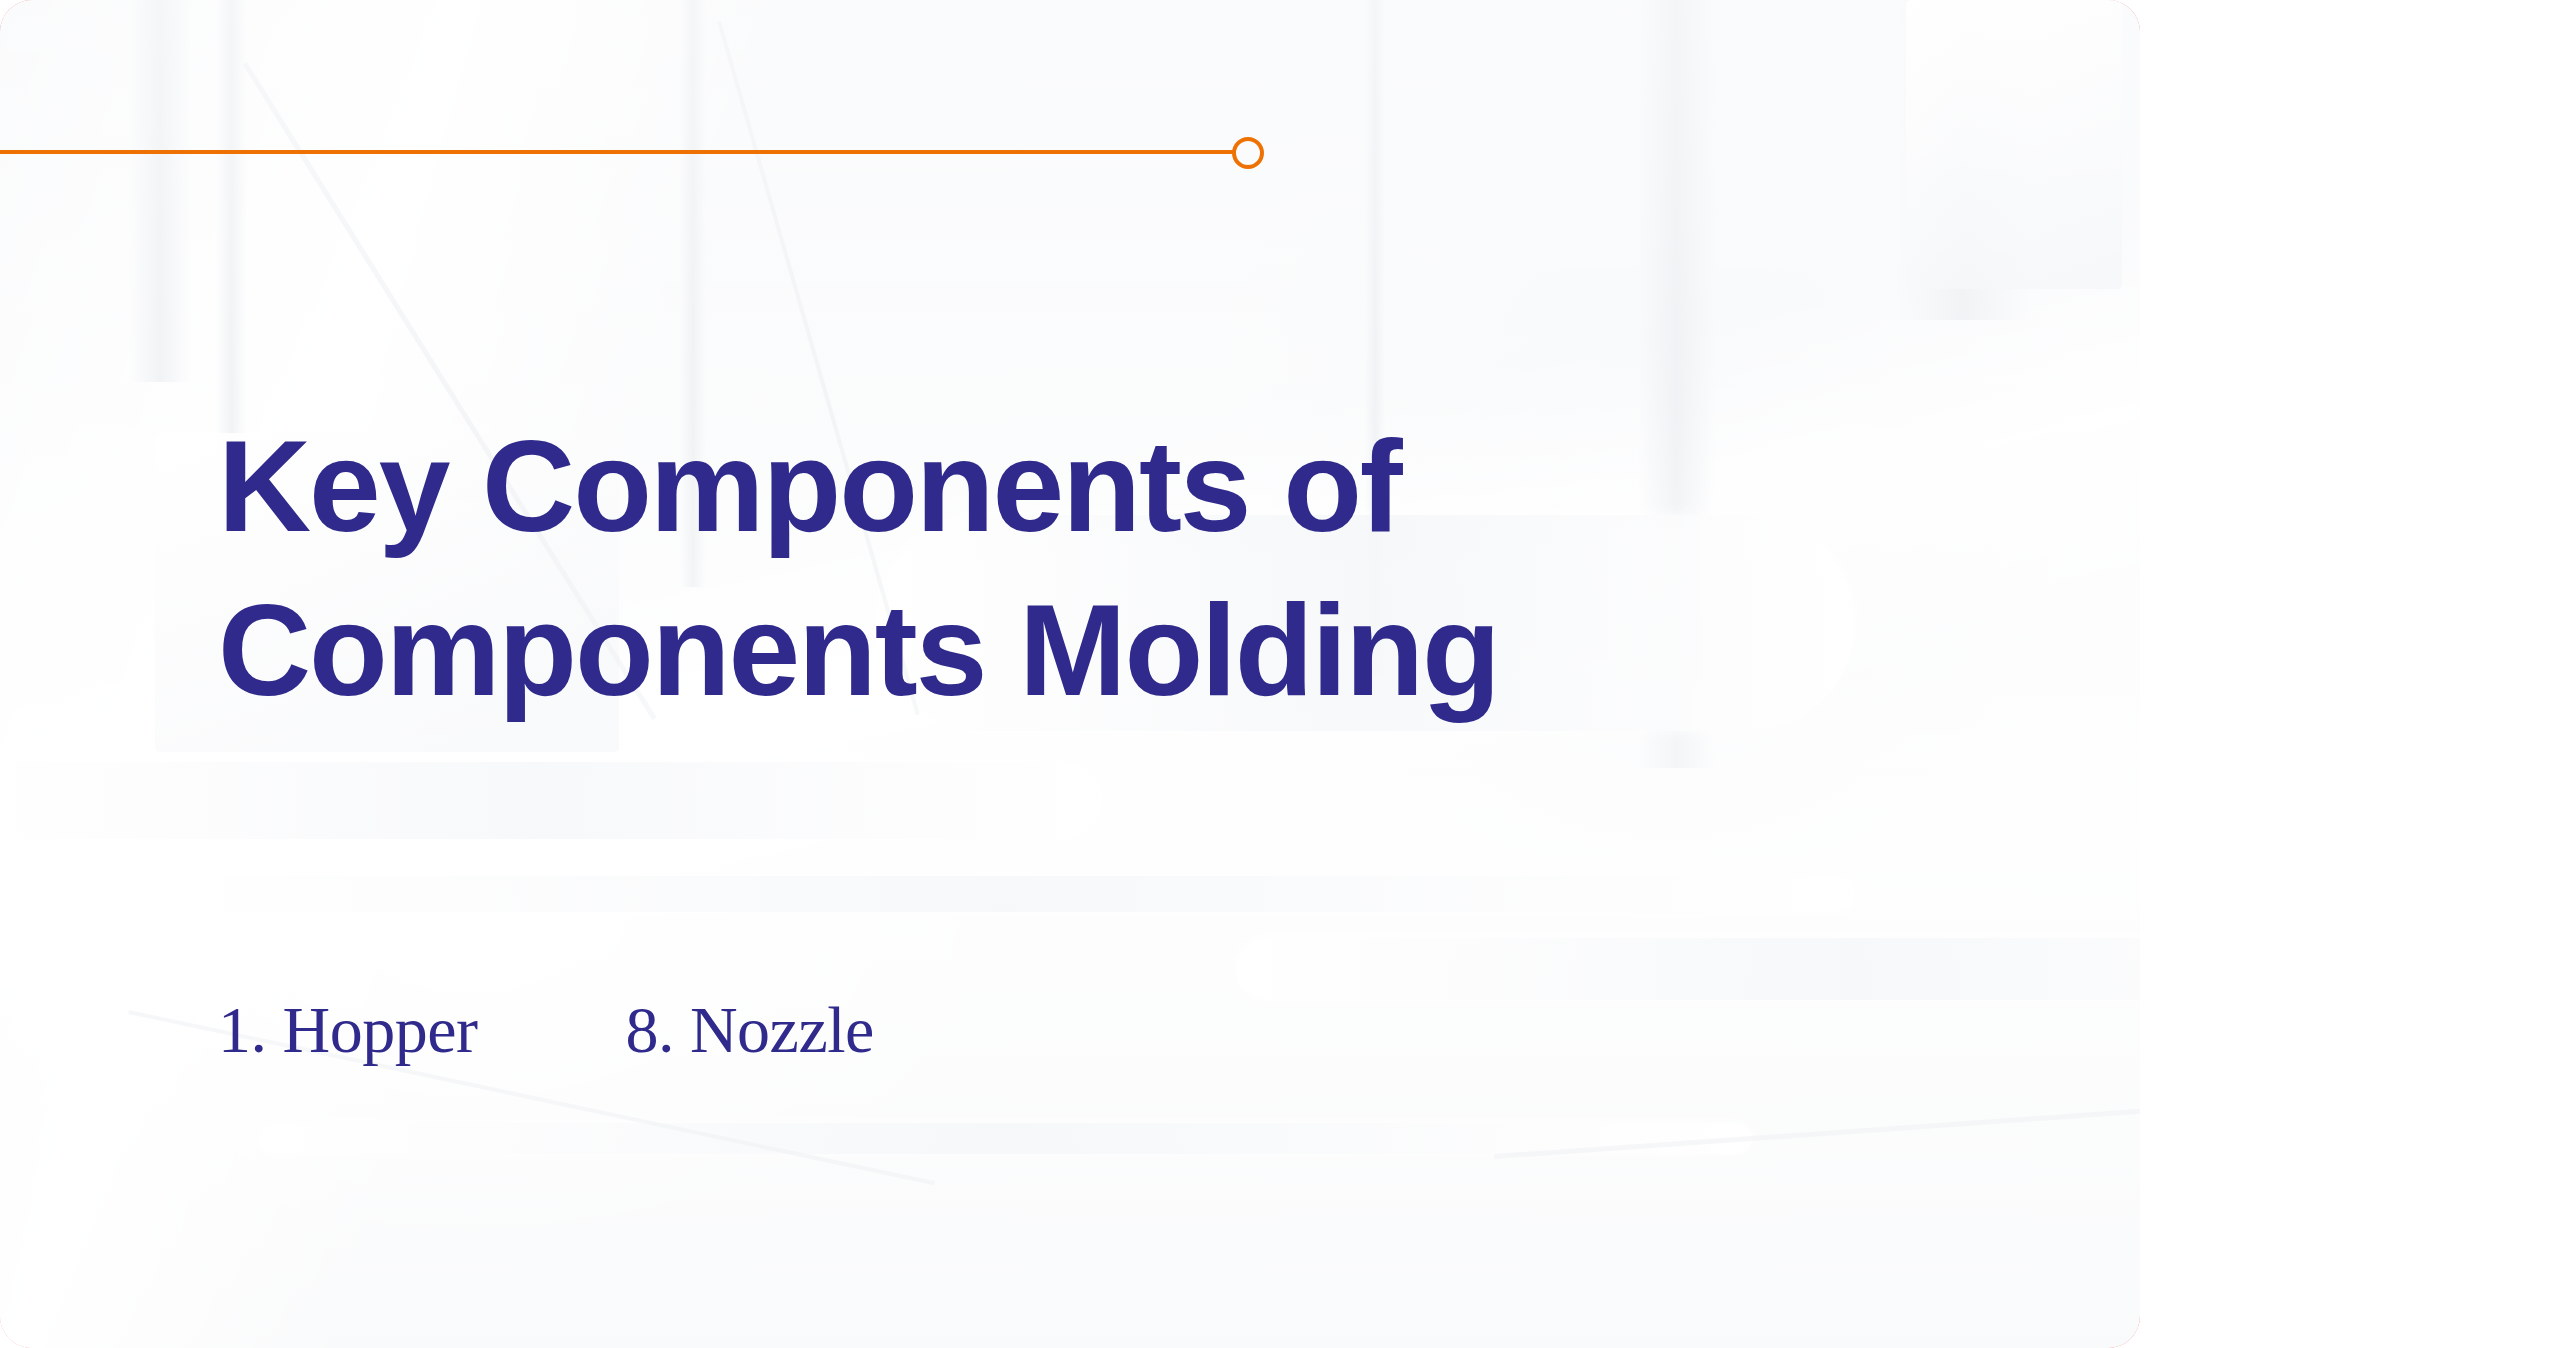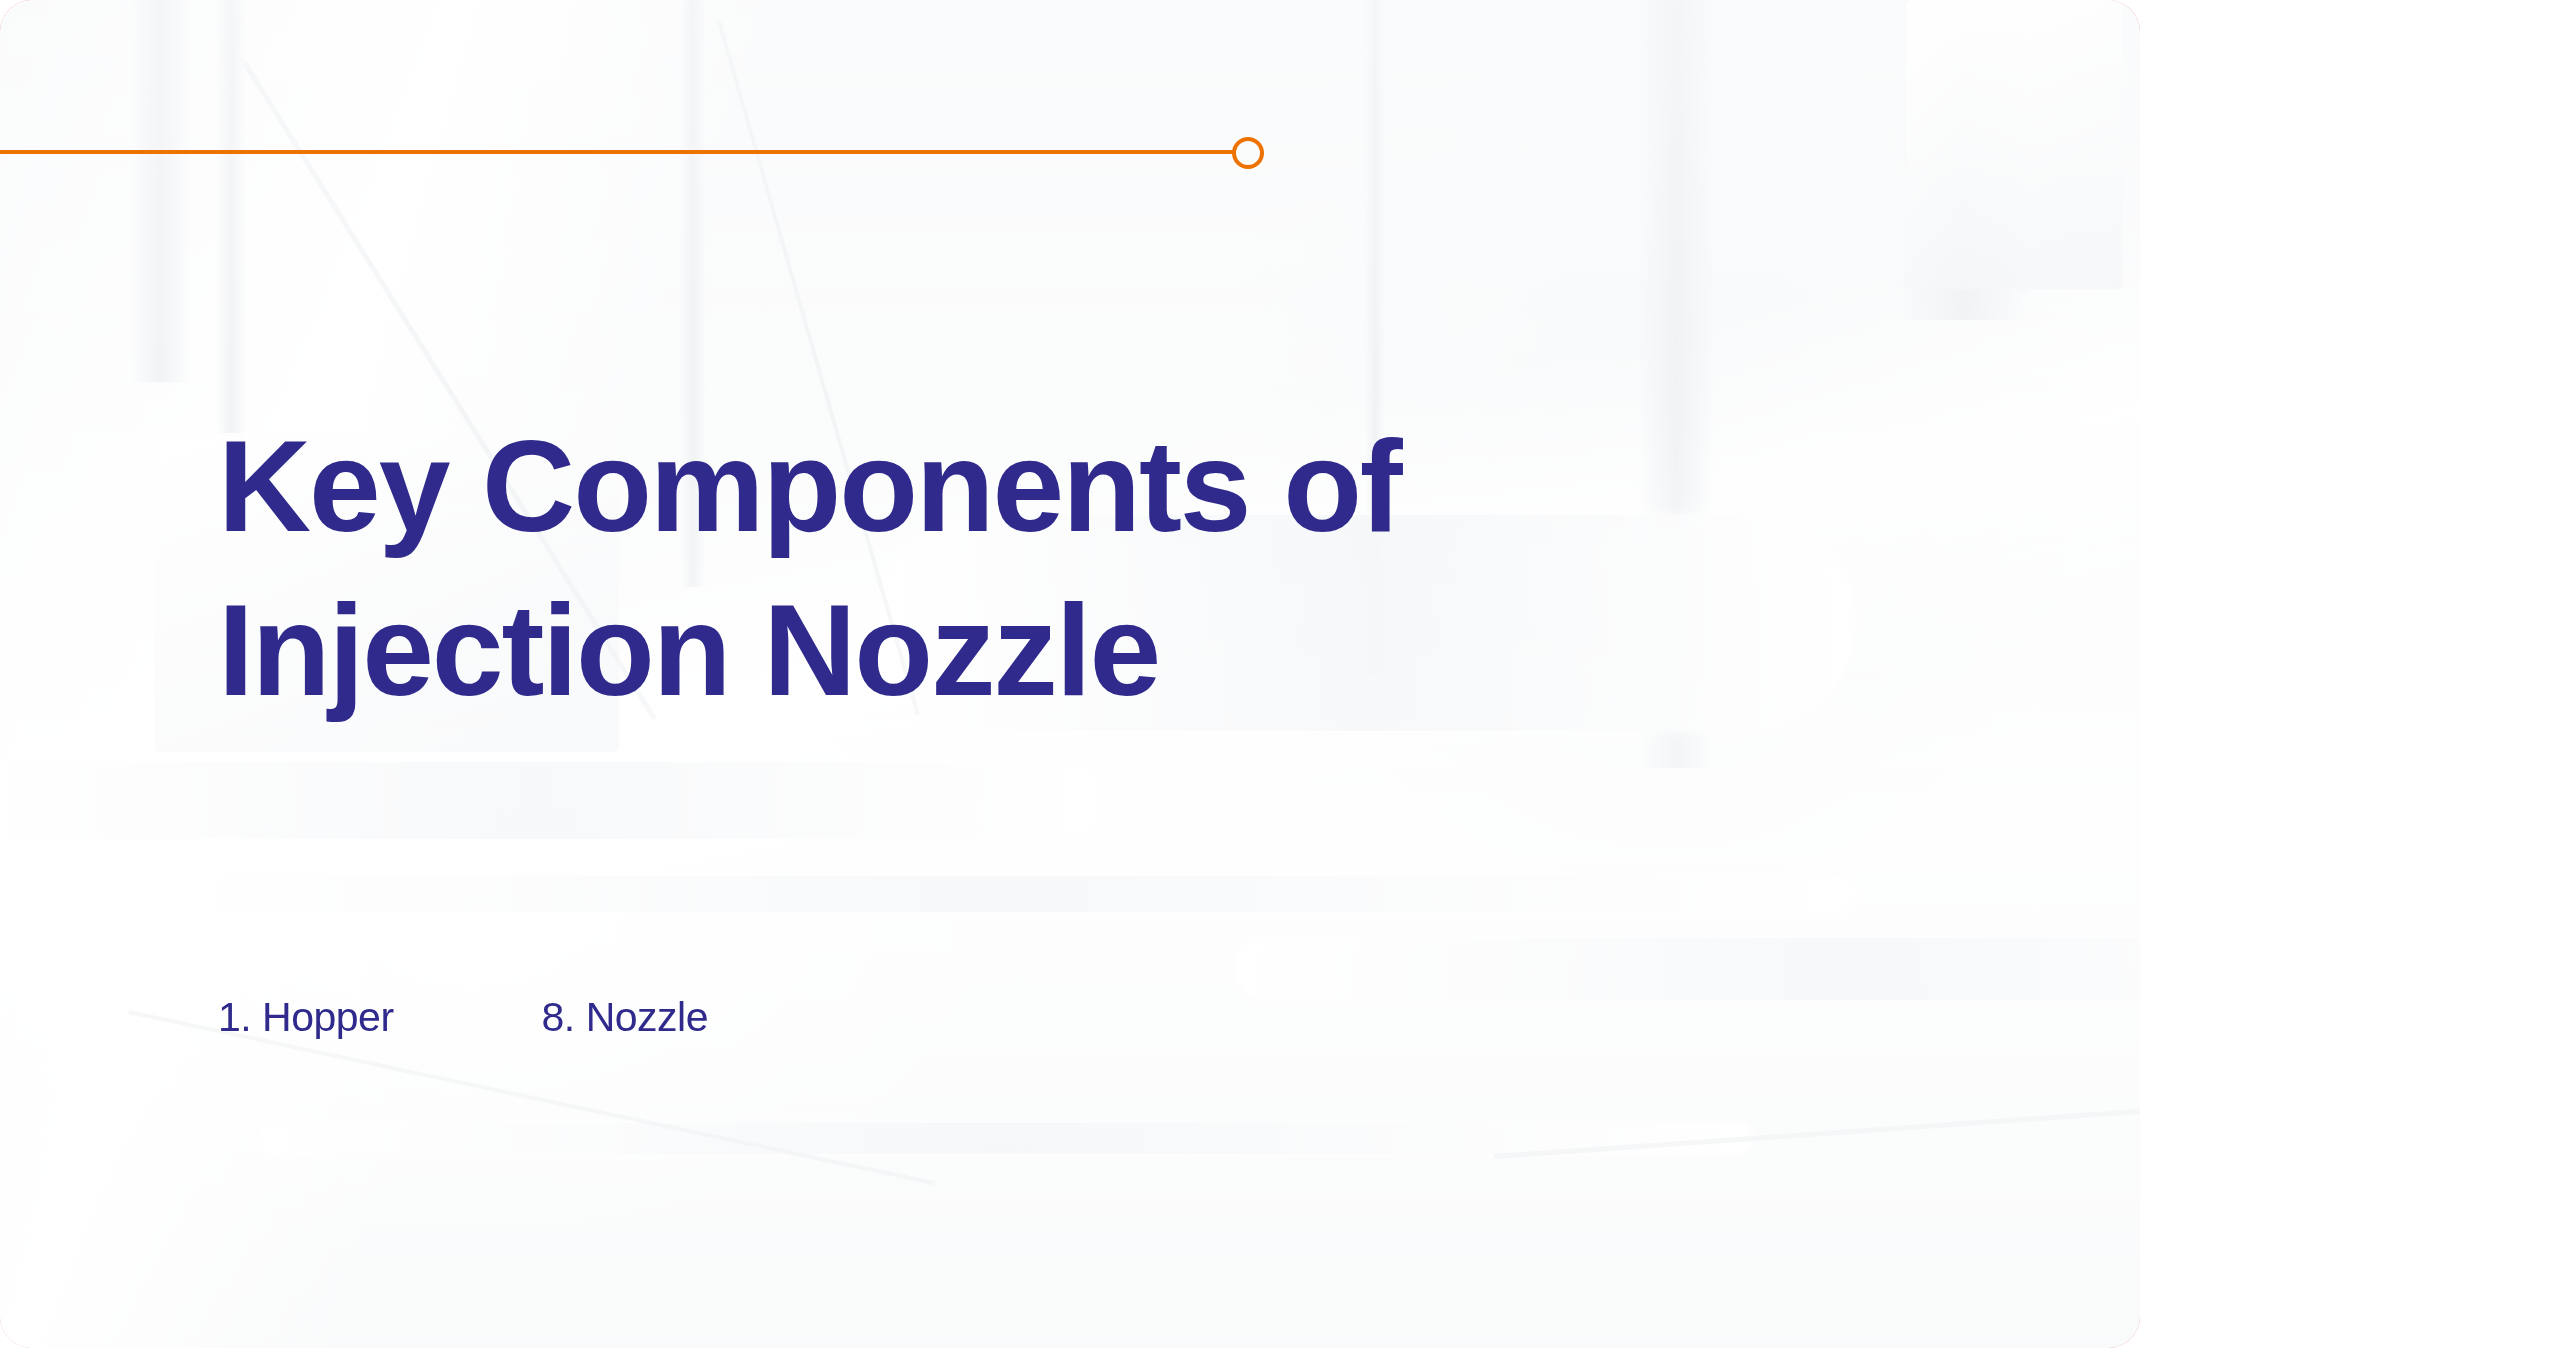--- a/index.html
+++ b/index.html
@@ -116,26 +116,26 @@
   .components {
     position: absolute;
     left: 218px;
     top: 997px;
     display: flex;
     align-items: baseline;
     gap: 0;
   }
   .comp-item {
     color: #2f2a8c;
-    font-size: 41px;
+    font-size: 66px;
     font-weight: 400;
     letter-spacing: -0.5px;
     line-height: 1;
     white-space: nowrap;
-    font-family: Liberation Sans, sans-serif;
+    font-family: Liberation Serif, serif;
     text-align: center;
   }
   .comp-gap-1 { width: 72px; }
   .comp-gap-2 { width: 76px; }
 
   
   .brandmark {
     position: absolute;
     left: 2209px;
     top: 1106px;
@@ -178,21 +178,21 @@
     <div class="bg-wash"></div>
   </div>
 
   <div class="rule-wrap">
     <div class="rule-line"></div>
     <div class="rule-dot"></div>
   </div>
 
   <h1 class="headline">
     <span class="hl-line">Key Components of</span>
-    <span class="hl-line">Injection Nozzle</span>
+    <span class="hl-line">Components Molding</span>
   </h1>
 
   <div class="components">
     <span class="comp-item">1. Hopper</span>
     <span class="comp-gap-1"></span>
     <span class="comp-gap-2"></span>
     <span class="comp-item">8. Nozzle</span>
   </div>
 
   <div class="brandmark">

